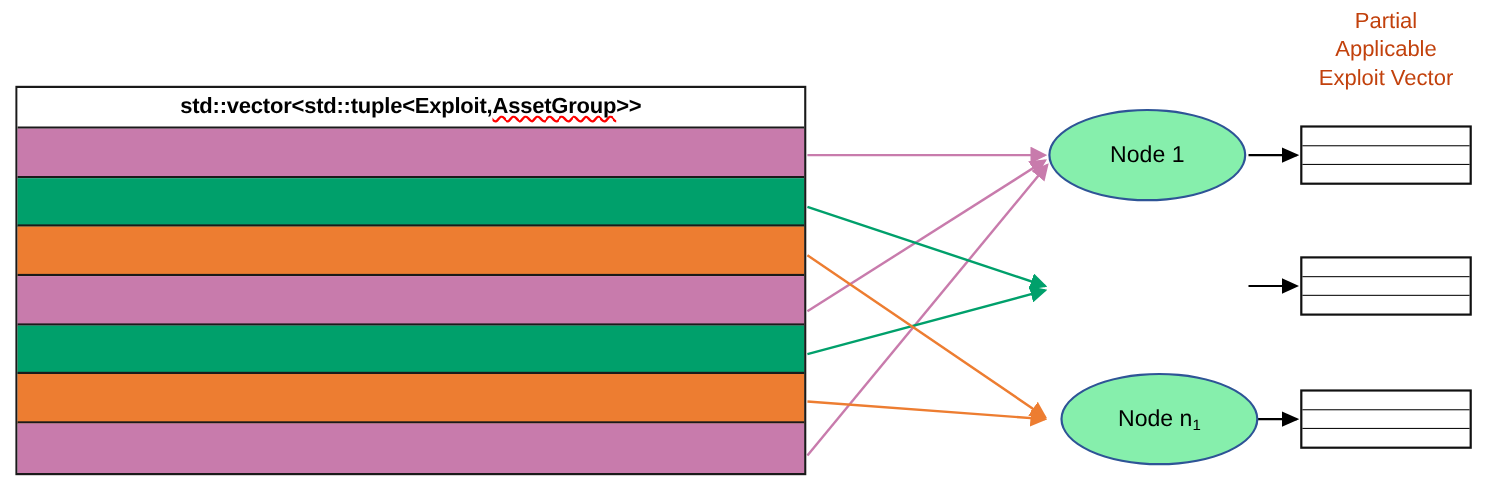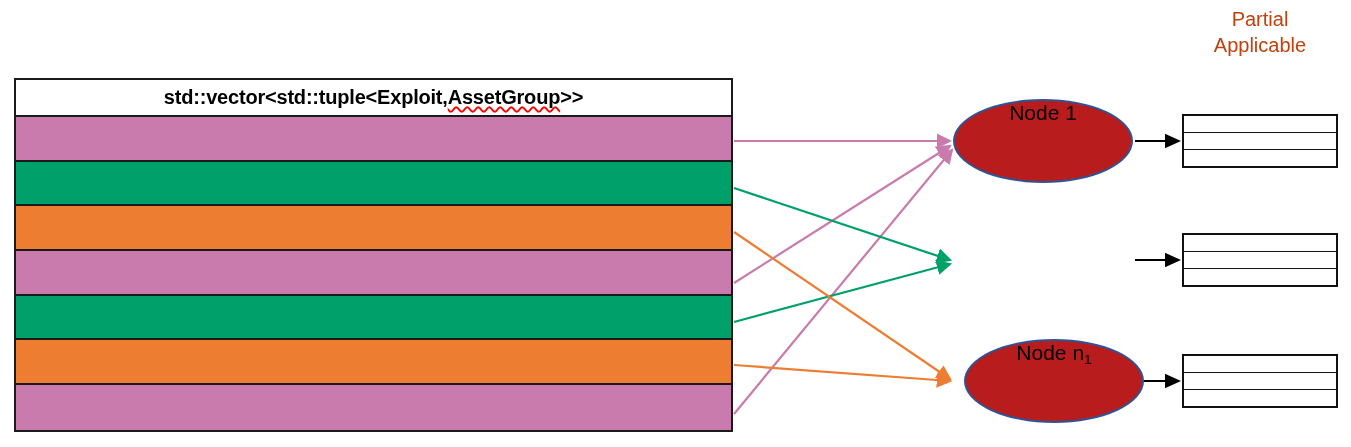--- a/index.html
+++ b/index.html
@@ -64,23 +64,24 @@
   }
   .vector-row:last-child { border-bottom: none; }
 
   
   .node {
     position: absolute;
     width: 180px;
     height: 84px;
     border: 2.5px solid #2E5496;
     border-radius: 50%;
-    background: #b91c1c;
+    background: #86efac;
     box-sizing: border-box;
     display: flex;
+    align-items: center;
     justify-content: center;
     font-size: 21px;
     color: #000;
   }
   .node-label { white-space: nowrap; }
   .node-label sub {
     font-size: 0.65em;
     vertical-align: baseline;
     position: relative;
     bottom: -0.3em;
@@ -180,20 +181,21 @@
   <div class="node" id="node-0">
     <span class="node-label">Node 1</span>
   </div>
   <div class="node" id="node-2">
     <span class="node-label">Node n<sub>1</sub></span>
   </div>
 
   <div class="out-caption">
     <div>Partial</div>
     <div>Applicable</div>
+    <div>Exploit Vector</div>
   </div>
 
   <div class="out-box" id="out-0">
     <div class="out-cell"></div>
     <div class="out-cell"></div>
     <div class="out-cell"></div>
   </div>
   <div class="out-box" id="out-1">
     <div class="out-cell"></div>
     <div class="out-cell"></div>

